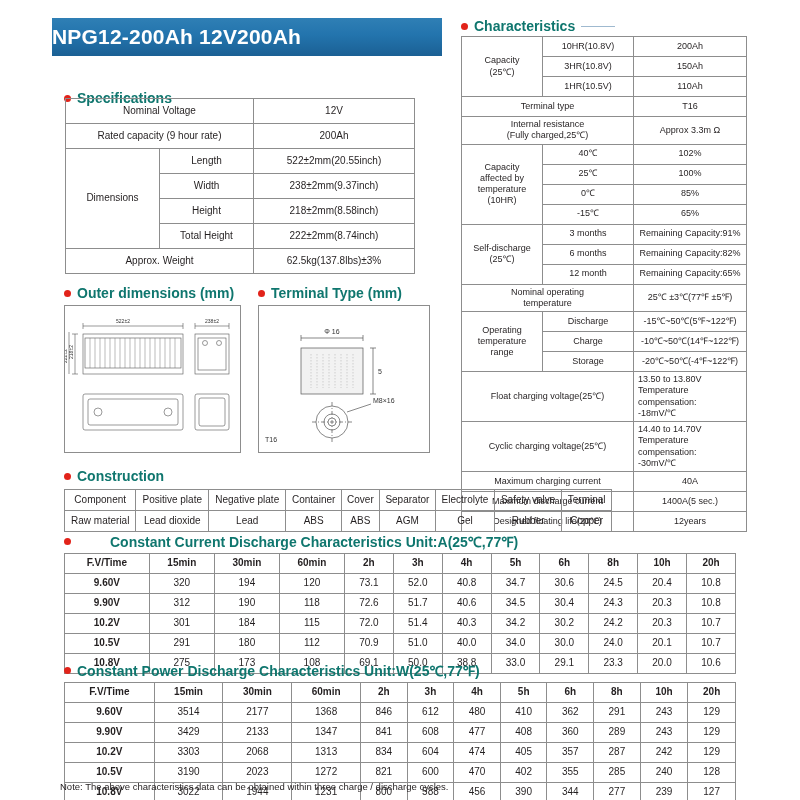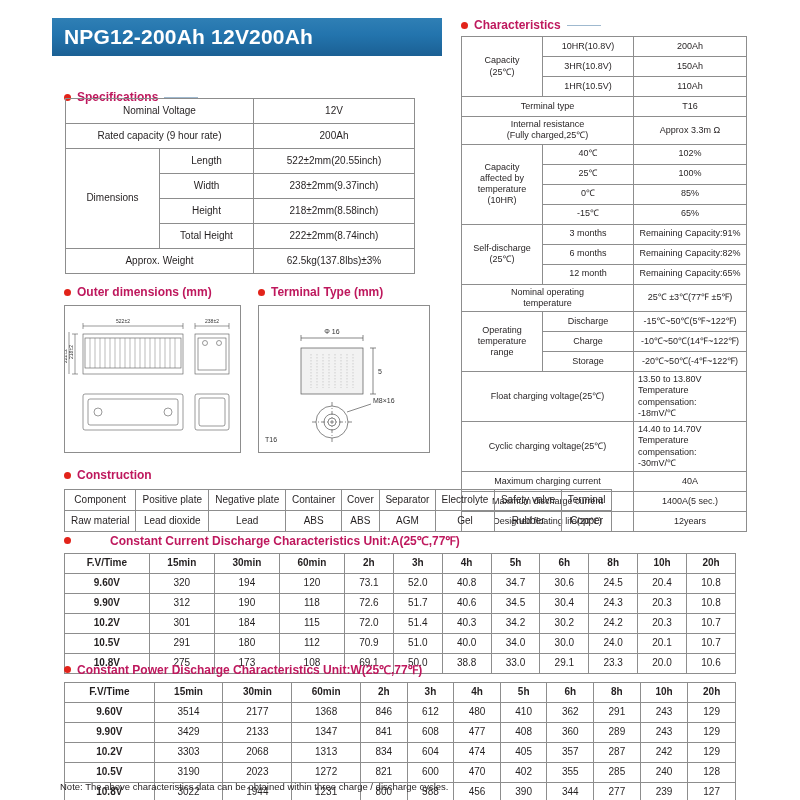--- a/index.html
+++ b/index.html
@@ -24,21 +24,20 @@
   
   .title-banner {
     position: absolute;
     left: 52px;
     top: 18px;
     width: 390px;
     height: 38px;
     background: linear-gradient(to bottom, #2f7fb5 0%, #2374ad 45%, #1b6094 100%);
     display: flex;
     align-items: center;
-    padding-left: 12px;
     box-sizing: border-box;
   }
   .title-banner .model {
     color: #ffffff;
     font-size: 21px;
     font-weight: bold;
     letter-spacing: 0.2px;
     white-space: nowrap;
   }
   
@@ -50,23 +49,23 @@
   }
   .sec-head .bullet {
     width: 7px;
     height: 7px;
     border-radius: 50%;
     background: #e2231a;
     margin-right: 6px;
     flex: none;
   }
   .sec-head .txt {
-    color: #be185d;
+    color: #0f766e;
     font-weight: bold;
-    font-size: 12px;
+    font-size: 14px;
   }
   .sec-head .rule {
     height: 1px;
     background: #9fb9cf;
     margin-left: 6px;
     width: 34px;
   }
   
   table.grid {
     border-collapse: collapse;

